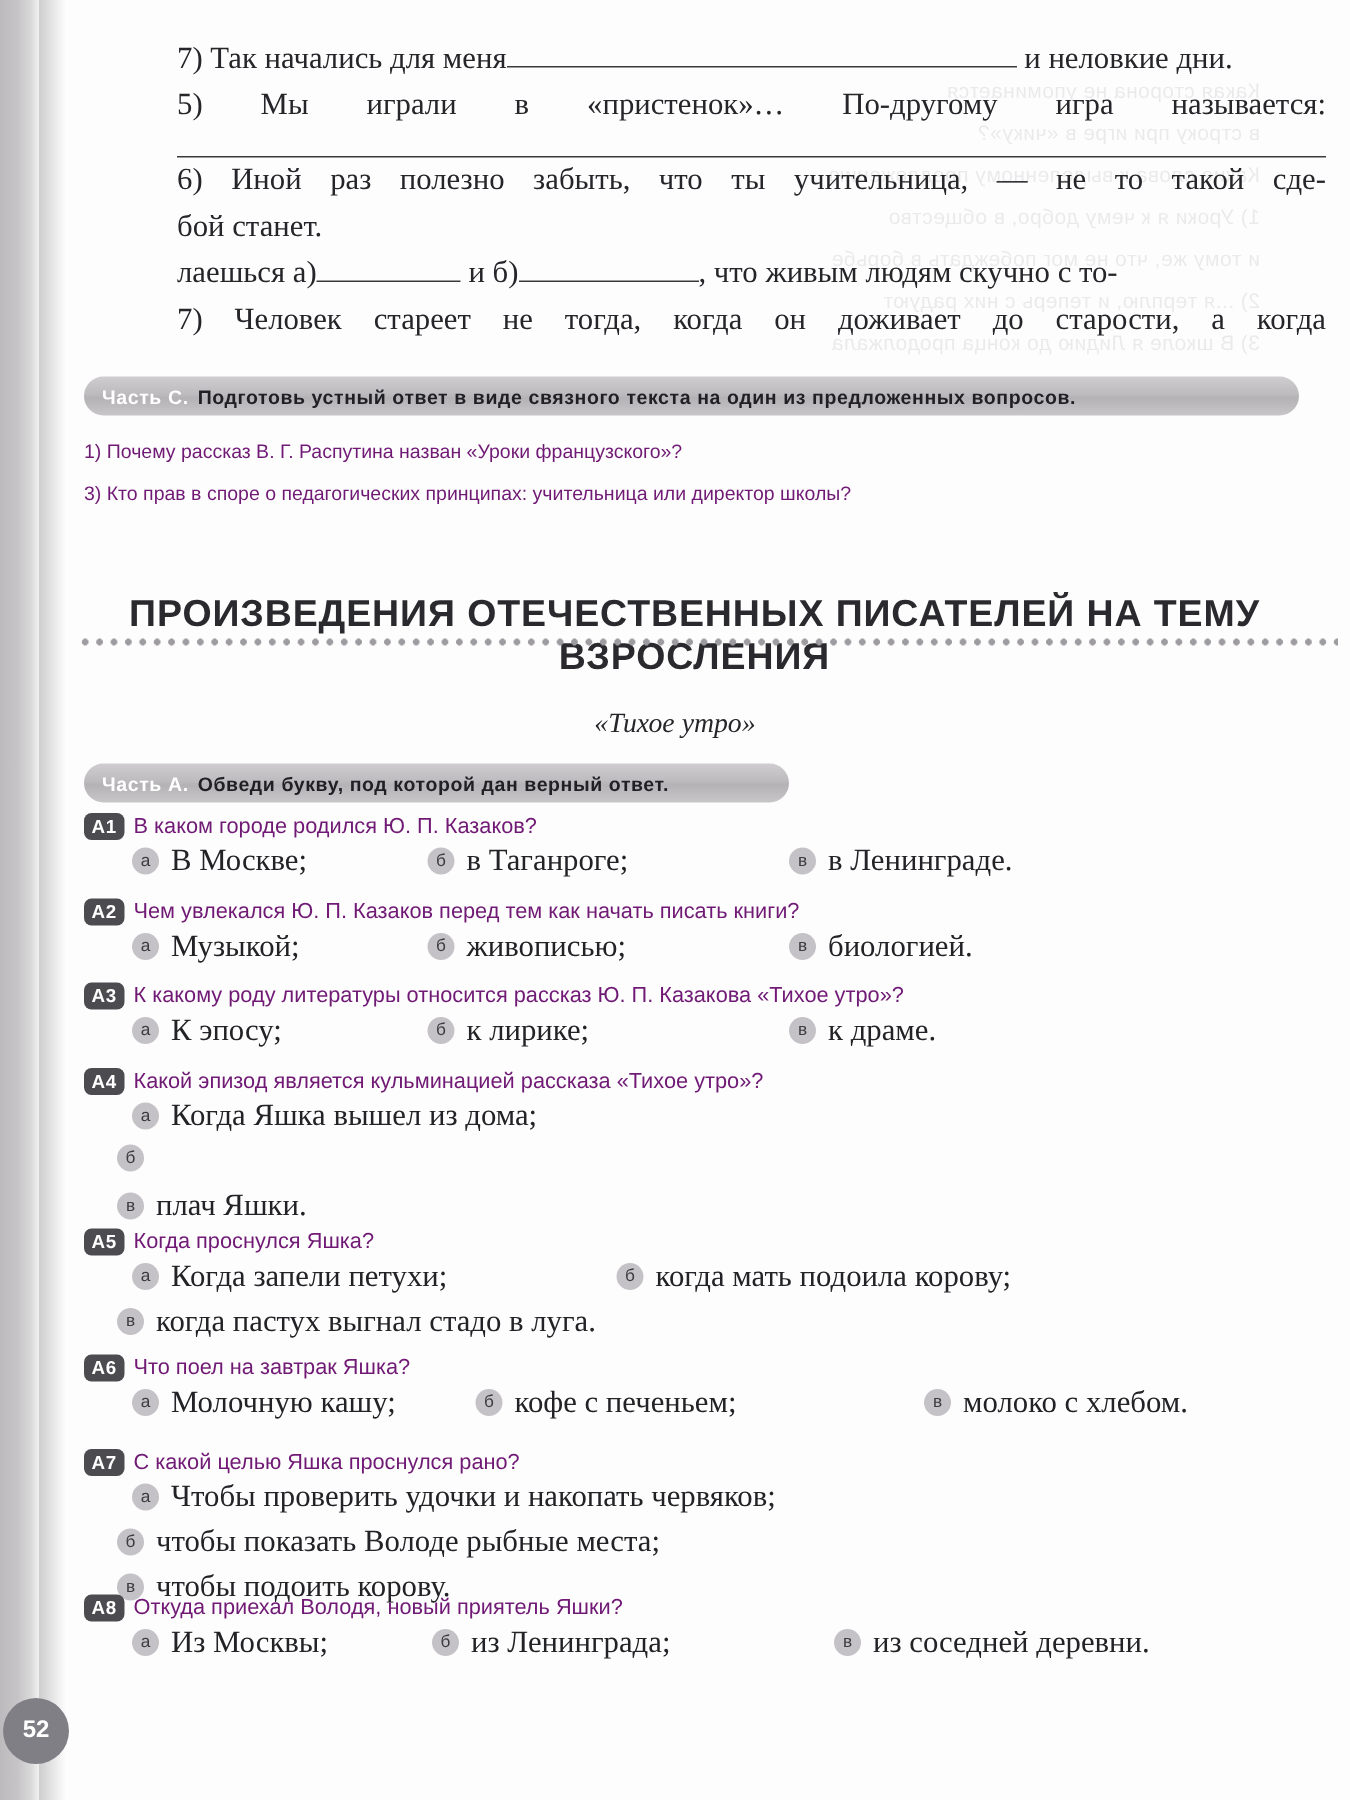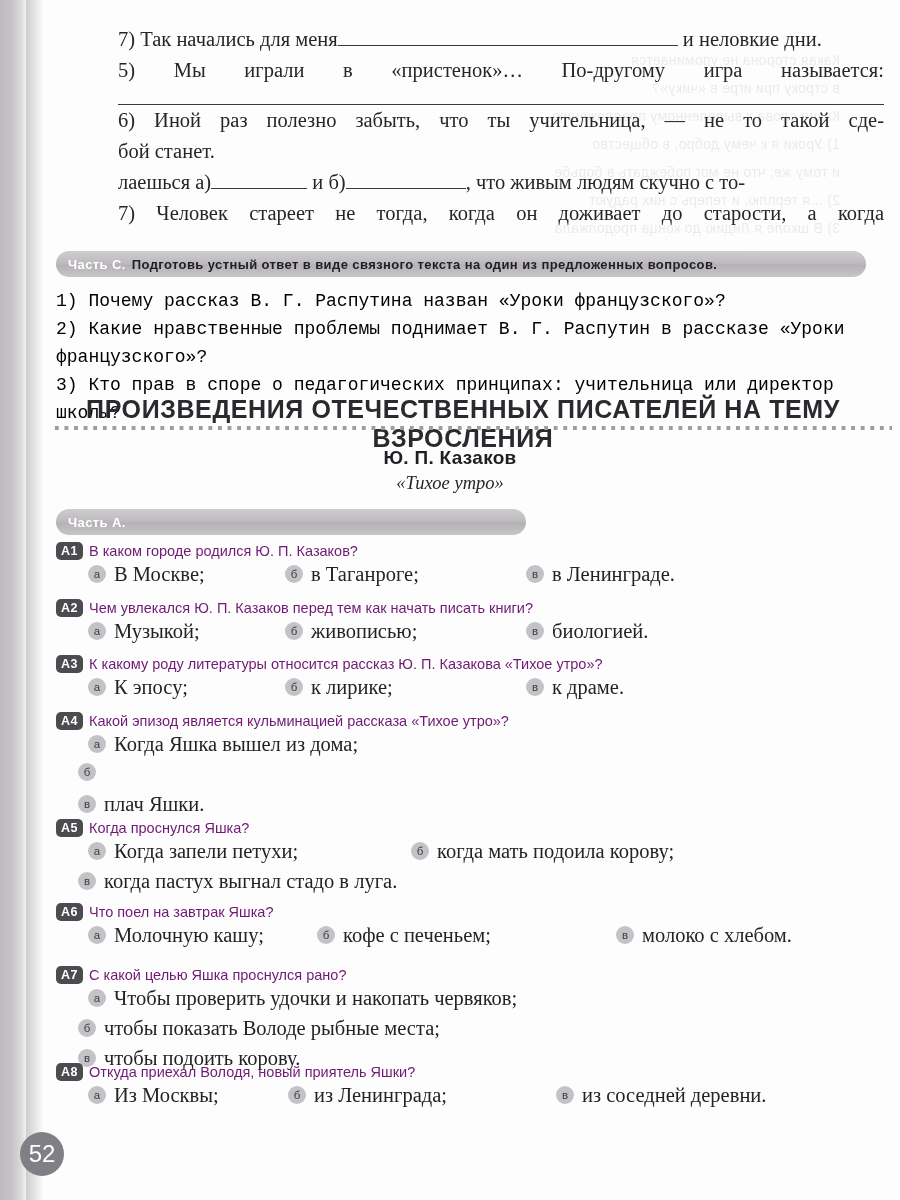--- a/index.html
+++ b/index.html
@@ -114,23 +114,23 @@
     margin-right: 6px;
     white-space: nowrap;
   }
   .banner .part-text { white-space: nowrap; }
 
   
   .qlist {
     position: absolute;
     left: 56px;
     width: 830px;
-    font-family: Liberation Mono, monospace;
-    font-size: 18px;
-    color: #000000;
+    font-family: Liberation Sans, sans-serif;
+    font-size: 13px;
+    color: #701a75;
     line-height: 28px;
   }
   .qlist p { margin: 0; }
 
   
   .section-head {
     position: absolute;
     left: 0;
     width: 900px;
     text-align: center;
@@ -229,30 +229,30 @@
   .optlabel {
     font-family: "Liberation Serif", serif;
     font-size: 20.5px;
     color: #232327;
     line-height: 22px;
   }
 
   
   .pagenum {
     position: absolute;
-    left: 20px;
+    left: 2px;
     bottom: 24px;
     width: 44px;
     height: 44px;
     border-radius: 50%;
     background: #817f86;
     color: #ffffff;
     font-family: "Liberation Sans", sans-serif;
-    font-weight: normal;
-    font-size: 24px;
+    font-weight: bold;
+    font-size: 16px;
     display: flex;
     align-items: center;
     justify-content: center;
   }
 </style>
 </head>
 <body>
 
 <div id="page">
   <div class="bleed" id="bleed">
@@ -286,31 +286,30 @@
       <p class="pb-just">7) Человек стареет не тогда, когда он доживает до старости, а когда</p>
     </div>
 
     <div class="banner" style="top:251px; width:810px;">
       <span class="part-tag">Часть С.</span>
       <span class="part-text">Подготовь устный ответ в виде связного текста на один из предложенных вопросов.</span>
     </div>
 
     <div class="qlist" style="top:287px;">
       <p>1) Почему рассказ В. Г. Распутина назван «Уроки французского»?</p>
-      <p>2) Какие нравственные проблемы поднимает В. Г. Распутин в рассказе «Уроки французского»?</p>
       <p>3) Кто прав в споре о педагогических принципах: учительница или директор школы?</p>
     </div>
 
     <div class="section-head" style="top:395px;">ПРОИЗВЕДЕНИЯ ОТЕЧЕСТВЕННЫХ ПИСАТЕЛЕЙ НА ТЕМУ ВЗРОСЛЕНИЯ</div>
     <div class="dotrule" style="top:425px;"></div>
-    <div class="author" style="top:447px;">Ю. П. Казаков</div>
     <div class="worktitle" style="top:473px;">«Тихое утро»</div>
 
     <div class="banner" style="top:509px; width:470px;">
       <span class="part-tag">Часть А.</span>
+      <span class="part-text">Обведи букву, под которой дан верный ответ.</span>
     </div>
 
     <div class="qrow" style="top:541px;">
       <span class="qnum">А1</span>
       <span class="qtext">В каком городе родился Ю. П. Казаков?</span>
       <div class="opt" style="left:32px; top:22px;">
         <span class="optmark">а</span>
         <span class="optlabel">В Москве;</span>
       </div>
       <div class="opt" style="left:229px; top:22px;">

